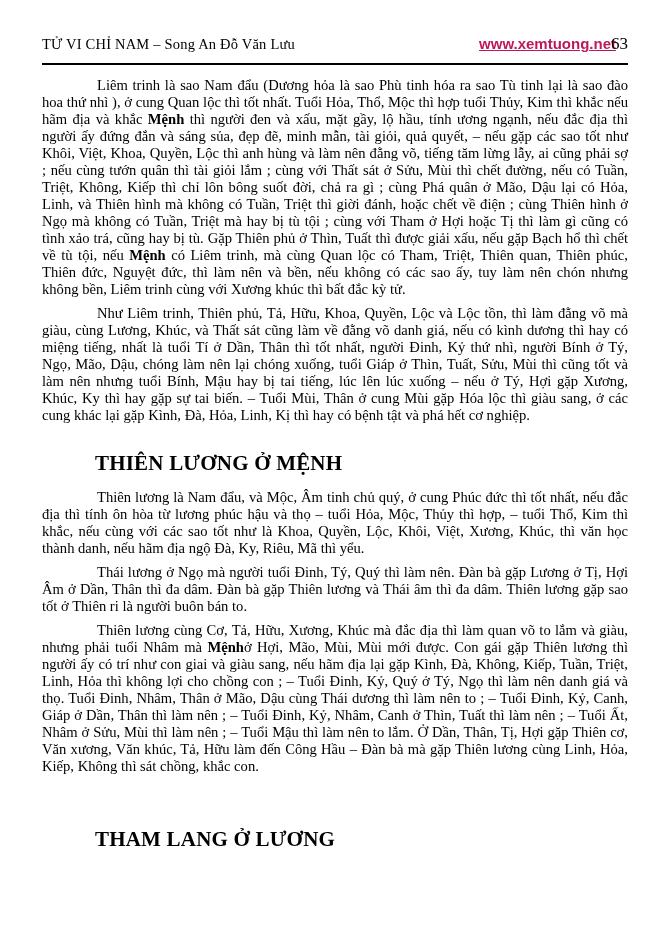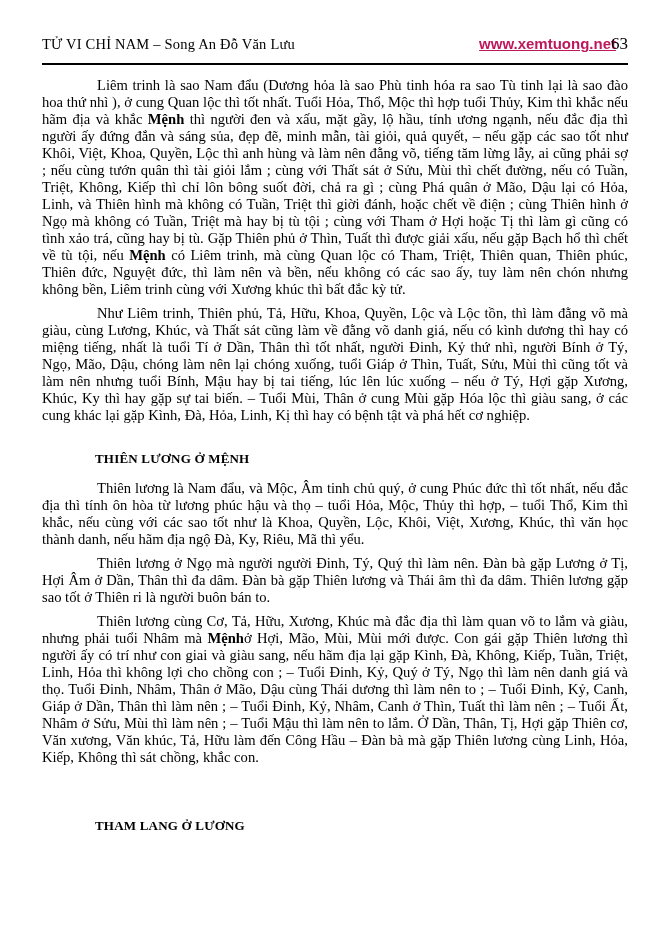--- a/index.html
+++ b/index.html
@@ -53,21 +53,21 @@
     margin: 0 0 12px 0;
   }
   .content p {
     margin: 0 0 7px 0;
     font-size: 14.6px;
     line-height: 17px;
     text-align: justify;
     text-indent: 55px;
   }
   .content h2 {
-    font-size: 13px;
+    font-size: 21px;
     font-weight: 700;
     margin: 27px 0 13px 53px;
     letter-spacing: 0.2px;
   }
   .content h2.second {
     margin-top: 52px;
   }
 </style>
 </head>
 <body>
@@ -84,19 +84,19 @@
 
   <hr class="header-rule">
 
   <div class="content">
     <p>Liêm trinh là sao Nam đẩu (Dương hỏa là sao Phù tinh hóa ra sao Tù tinh lại là sao đào hoa thứ nhì ), ở cung Quan lộc thì tốt nhất. Tuổi Hỏa, Thổ, Mộc thì hợp tuổi Thủy, Kim thì khắc nếu hãm địa và khắc <b>Mệnh</b> thì người đen và xấu, mặt gầy, lộ hầu, tính ương ngạnh, nếu đắc địa thì người ấy đứng đắn và sáng sủa, đẹp đẽ, minh mẫn, tài giỏi, quả quyết, – nếu gặp các sao tốt như Khôi, Việt, Khoa, Quyền, Lộc thì anh hùng và làm nên đằng võ, tiếng tăm lừng lẫy, ai cũng phải sợ ; nếu cùng tướn quân thì tài giỏi lắm ; cùng với Thất sát ở Sửu, Mùi thì chết đường, nếu có Tuần, Triệt, Không, Kiếp thì chỉ lôn bông suốt đời, chả ra gì ; cùng Phá quân ở Mão, Dậu lại có Hỏa, Linh, và Thiên hình mà không có Tuần, Triệt thì giời đánh, hoặc chết về điện ; cùng Thiên hình ở Ngọ mà không có Tuần, Triệt mà hay bị tù tội ; cùng với Tham ở Hợi hoặc Tị thì làm gì cũng có tình xảo trá, cũng hay bị tù. Gặp Thiên phủ ở Thìn, Tuất thì được giải xấu, nếu gặp Bạch hổ thì chết về tù tội, nếu <b>Mệnh</b> có Liêm trinh, mà cùng Quan lộc có Tham, Triệt, Thiên quan, Thiên phúc, Thiên đức, Nguyệt đức, thì làm nên và bền, nếu không có các sao ấy, tuy làm nên chón nhưng không bền, Liêm trinh cùng với Xương khúc thì bất đắc kỳ tử.</p>
     <p>Như Liêm trinh, Thiên phủ, Tả, Hữu, Khoa, Quyền, Lộc và Lộc tồn, thì làm đằng võ mà giàu, cùng Lương, Khúc, và Thất sát cũng làm về đằng võ danh giá, nếu có kình dương thì hay có miệng tiếng, nhất là tuổi Tí ở Dần, Thân thì tốt nhất, người Đinh, Kỷ thứ nhì, người Bính ở Tý, Ngọ, Mão, Dậu, chóng làm nên lại chóng xuống, tuổi Giáp ở Thìn, Tuất, Sửu, Mùi thì cũng tốt và làm nên nhưng tuổi Bính, Mậu hay bị tai tiếng, lúc lên lúc xuống – nếu ở Tý, Hợi gặp Xương, Khúc, Ky thì hay gặp sự tai biến. – Tuổi Mùi, Thân ở cung Mùi gặp Hóa lộc thì giàu sang, ở các cung khác lại gặp Kình, Đà, Hỏa, Linh, Kị thì hay có bệnh tật và phá hết cơ nghiệp.</p>
 
     <h2>THIÊN LƯƠNG Ở MỆNH</h2>
 
     <p>Thiên lương là Nam đẩu, và Mộc, Âm tinh chủ quý, ở cung Phúc đức thì tốt nhất, nếu đắc địa thì tính ôn hòa từ lương phúc hậu và thọ – tuổi Hỏa, Mộc, Thủy thì hợp, – tuổi Thổ, Kim thì khắc, nếu cùng với các sao tốt như là Khoa, Quyền, Lộc, Khôi, Việt, Xương, Khúc, thì văn học thành danh, nếu hãm địa ngộ Đà, Ky, Riêu, Mã thì yểu.</p>
-    <p>Thiên lương ở Ngọ mà người người Đinh, Tý, Quý thì làm nên. Đàn bà gặp Lương ở Tị, Hợi Âm ở Dần, Thân thì đa dâm. Đàn bà gặp Thiên lương và Thái âm thì đa dâm. Thiên lương gặp sao tốt ở Thiên ri là người buôn bán to.</p>
+    <p>Thái lương ở Ngọ mà người tuổi Đinh, Tý, Quý thì làm nên. Đàn bà gặp Lương ở Tị, Hợi Âm ở Dần, Thân thì đa dâm. Đàn bà gặp Thiên lương và Thái âm thì đa dâm. Thiên lương gặp sao tốt ở Thiên ri là người buôn bán to.</p>
     <p>Thiên lương cùng Cơ, Tả, Hữu, Xương, Khúc mà đắc địa thì làm quan võ to lắm và giàu, nhưng phải tuổi Nhâm mà <b>Mệnh</b>ở Hợi, Mão, Mùi, Mùi mới được. Con gái gặp Thiên lương thì người ấy có trí như con giai và giàu sang, nếu hãm địa lại gặp Kình, Đà, Không, Kiếp, Tuần, Triệt, Linh, Hỏa thì không lợi cho chồng con ; – Tuổi Đinh, Kỷ, Quý ở Tý, Ngọ thì làm nên danh giá và thọ. Tuổi Đinh, Nhâm, Thân ở Mão, Dậu cùng Thái dương thì làm nên to ; – Tuổi Đinh, Kỷ, Canh, Giáp ở Dần, Thân thì làm nên ; – Tuổi Đinh, Kỷ, Nhâm, Canh ở Thìn, Tuất thì làm nên ; – Tuổi Ất, Nhâm ở Sửu, Mùi thì làm nên ; – Tuổi Mậu thì làm nên to lắm. Ở Dần, Thân, Tị, Hợi gặp Thiên cơ, Văn xương, Văn khúc, Tả, Hữu làm đến Công Hầu – Đàn bà mà gặp Thiên lương cùng Linh, Hỏa, Kiếp, Không thì sát chồng, khắc con.</p>
 
     <h2 class="second">THAM LANG Ở LƯƠNG</h2>
   </div>
 
 </div>
 
 </body></html>

